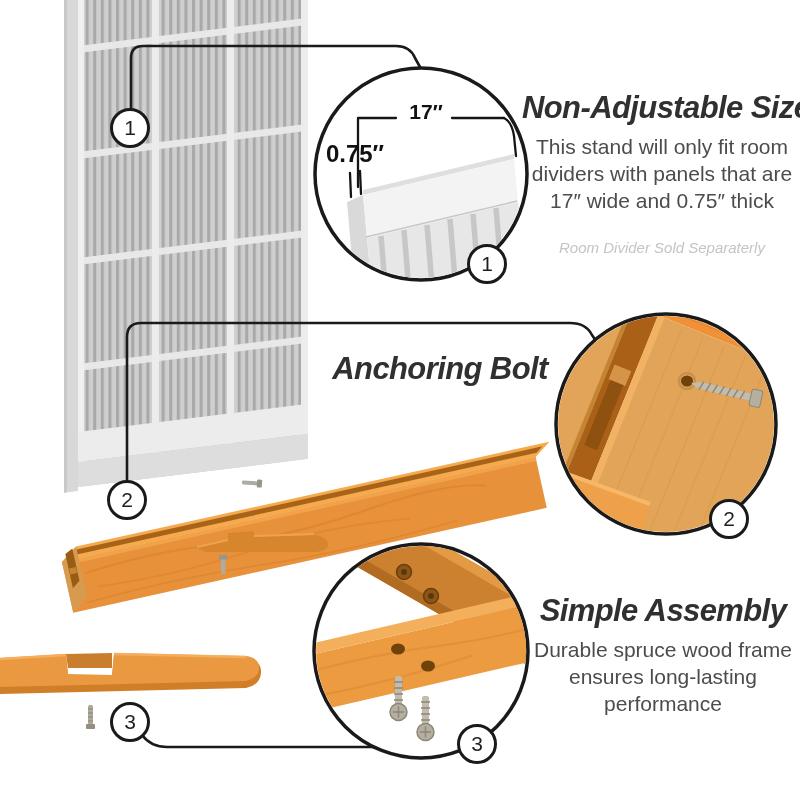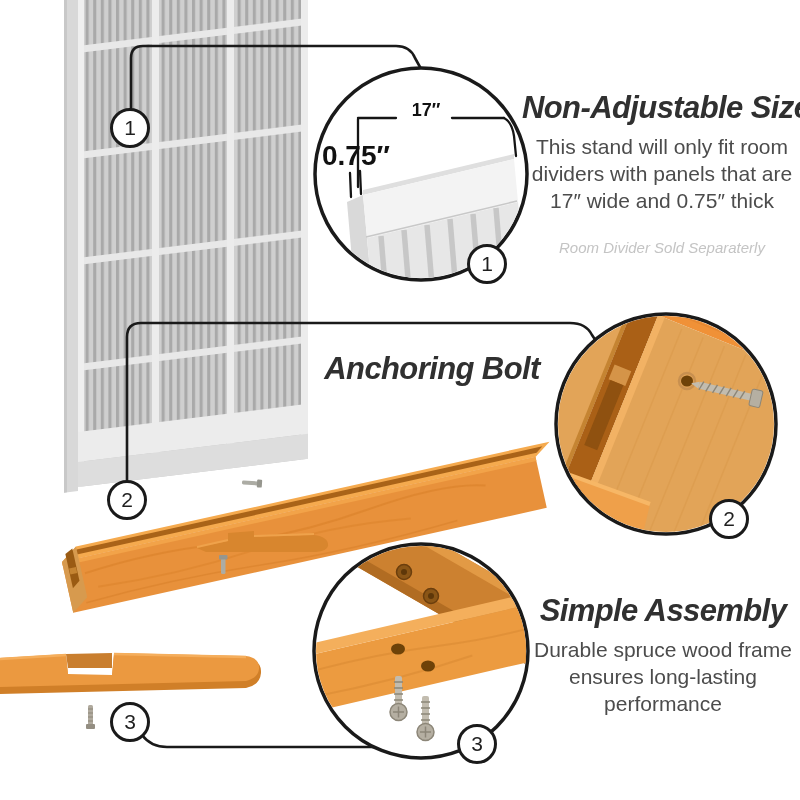--- a/index.html
+++ b/index.html
@@ -3,30 +3,30 @@
 <meta charset="utf-8">
 <style>
   html,body{margin:0;padding:0;background:#fff;}
   .stage{position:relative;width:800px;height:800px;background:#fff;overflow:hidden;
          font-family:"Liberation Sans",sans-serif;}
   .stage svg{position:absolute;left:0;top:0;}
   .marker,.badge{position:absolute;width:34px;height:34px;border:3px solid #1a1a1a;border-radius:50%;
          background:#fff;display:flex;align-items:center;justify-content:center;
          font-size:21px;color:#1f1f1f;z-index:6;}
   .dim{position:absolute;font-weight:700;color:#111;text-align:center;z-index:5;}
-  .dim-17{left:396px;top:100px;width:60px;font-size:18px;}
-  .dim-075{left:322px;top:140px;width:66px;font-size:28px;}
+  .dim-17{left:396px;top:100px;width:60px;font-size:21px;}
+  .dim-075{left:322px;top:140px;width:66px;font-size:24px;}
   .tb{position:absolute;text-align:center;z-index:5;}
   .tb .title{font-style:italic;font-weight:600;font-size:31px;color:#303030;
          letter-spacing:-0.6px;white-space:nowrap;}
   .tb .body{margin-top:7px;font-size:21px;line-height:1.29;color:#4c4c4c;white-space:pre-line;}
   .tb1{left:522px;top:90px;width:280px;}
   .footnote{position:absolute;left:522px;top:239px;width:280px;text-align:center;
          font-style:italic;font-size:15px;color:#c4c4c4;z-index:5;}
-  .tb2{left:308px;top:351px;width:248px;}
+  .tb2{left:308px;top:351px;width:248px;padding-left:8px;}
   .tb3{left:522px;top:593px;width:282px;}
 </style>
 </head>
 <body>
 
 <div class="stage">
 
 <svg width="800" height="800" viewBox="0 0 800 800">
   <defs>
     <pattern id="slatP" width="7.6" height="8" patternUnits="userSpaceOnUse">

